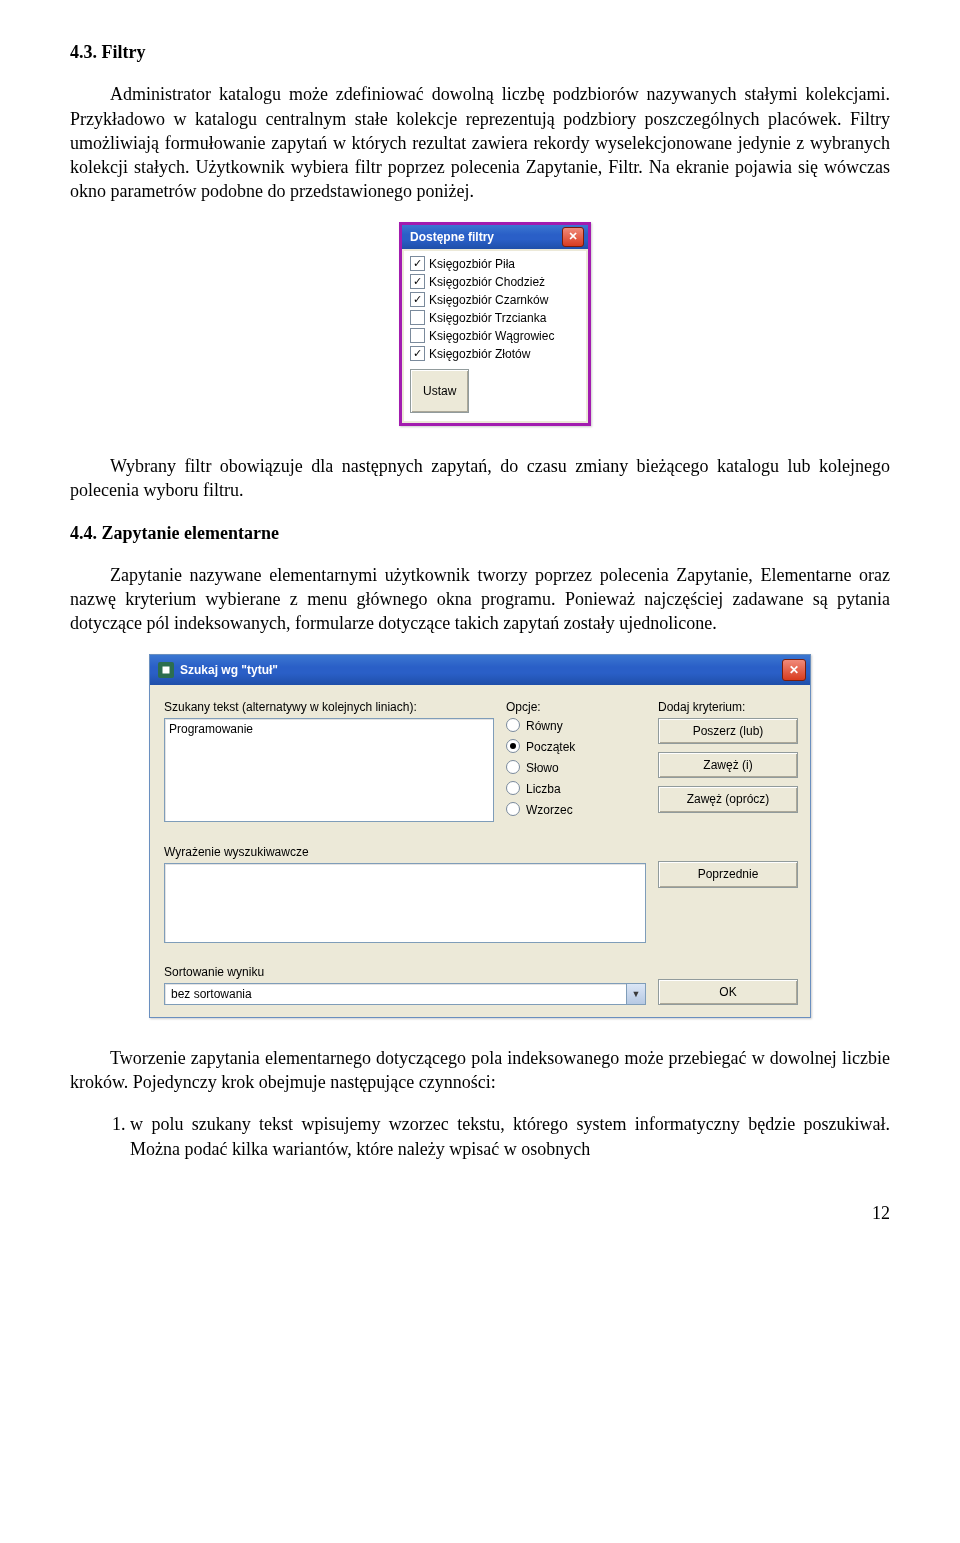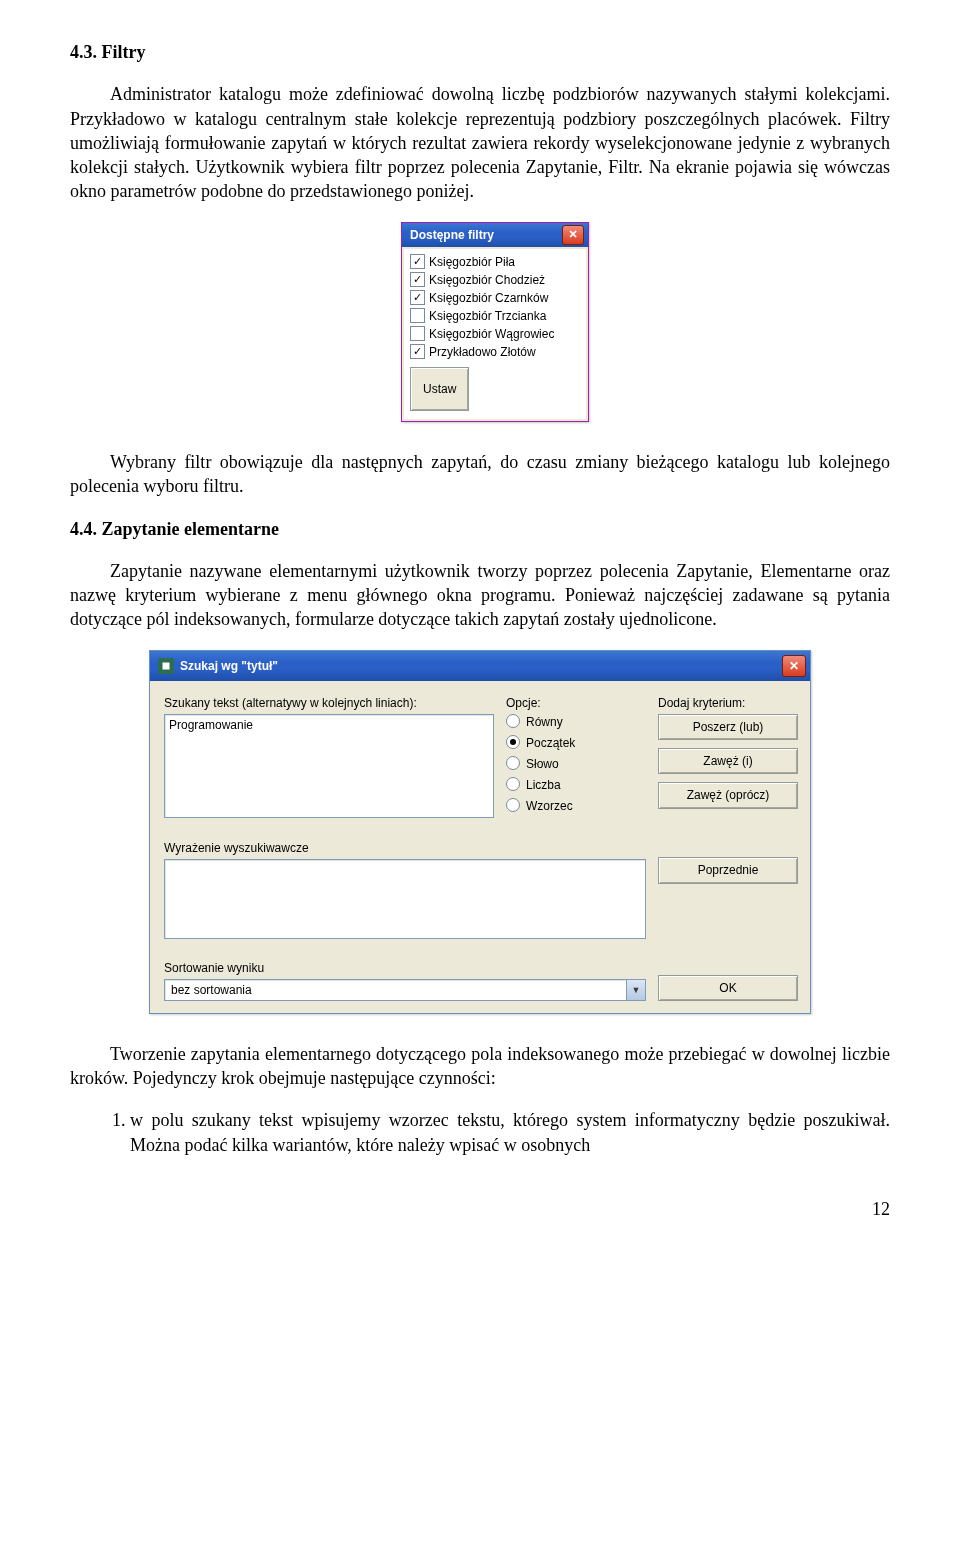--- a/index.html
+++ b/index.html
@@ -15,21 +15,21 @@
     text-align: justify;
   }
   h3 { font-size: 18px; font-weight: bold; margin: 0 0 18px 0; }
   p { margin: 0 0 18px 0; }
   .indent { text-indent: 40px; }
   .center { display: flex; justify-content: center; margin: 18px 0 28px 0; }
 
   
   .dlg1 {
     width: 186px;
-    border: 1px solid #a21caf;
+    border: 3px solid #a21caf;
     background: #ece9d8;
     font-family: Tahoma, Arial, sans-serif;
     font-size: 12px;
     box-shadow: 1px 1px 2px rgba(0,0,0,.2);
     margin-left: 30px;
   }
   .dlg1-title {
     display: flex;
     align-items: center;
     justify-content: space-between;
@@ -179,21 +179,21 @@
       <div class="chk-row">
         <span class="chk"></span>
         <span>Księgozbiór Trzcianka</span>
       </div>
       <div class="chk-row">
         <span class="chk"></span>
         <span>Księgozbiór Wągrowiec</span>
       </div>
       <div class="chk-row">
         <span class="chk">✓</span>
-        <span>Przykładowo Złotów</span>
+        <span>Księgozbiór Złotów</span>
       </div>
       <div class="btn-row">
         <span class="btn-inset">Ustaw</span>
       </div>
     </div>
   </div>
 </div>
 
 <p class="indent">Wybrany filtr obowiązuje dla następnych zapytań, do czasu zmiany bieżącego katalogu lub kolejnego polecenia wyboru filtru.</p>
 

